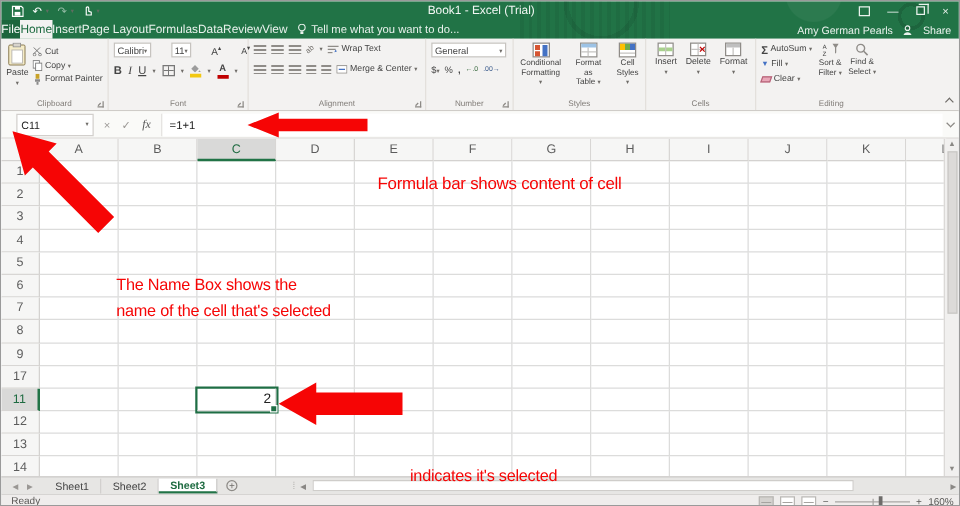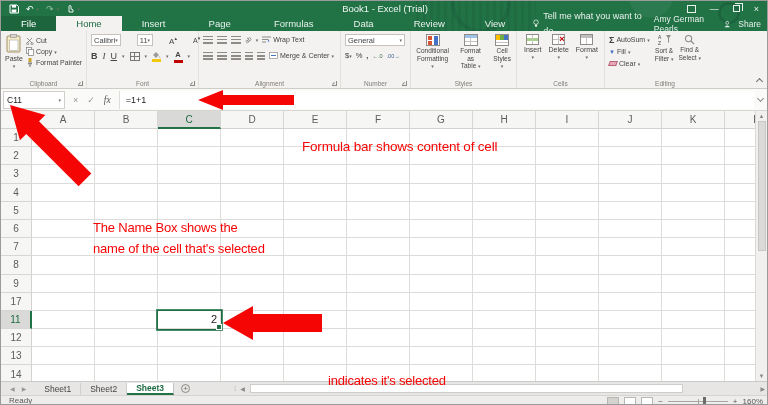--- a/index.html
+++ b/index.html
@@ -20,21 +20,21 @@
   .qat { display:flex; align-items:center; gap:7px; padding-left:8px; font-size:9px; }
   .qat .dim { opacity:.5; }
   .qat .dd { font-size:5px; margin-left:-4px; opacity:.8; }
   .win-title { position:absolute; left:0; right:0; text-align:center; font-size:9.5px; color:#f2f7f4; }
   .winctl { position:absolute; right:0; top:0; height:15px; display:flex; align-items:center; gap:14px; padding-right:10px; font-size:9px; color:#eaf2ed; }
   .restore-icon { width:7px; height:7px; border:1px solid #eaf2ed; position:relative; }
   .restore-icon::before { content:""; position:absolute; left:1px; top:-3px; width:7px; height:7px; border:1px solid #eaf2ed; border-left:0; border-bottom:0; }
   .ribbondisp-icon { width:9px; height:8px; border:1px solid #eaf2ed; }
 
   .tabstrip { position:absolute; top:15px; left:0; right:0; height:15px; display:flex; align-items:stretch; color:#e8f1ec; }
-  .rtab { padding:0 20px; font-size:9.5px; line-height:15px; cursor:default;text-align:center; }
+  .rtab { padding:0 0; font-size:9.5px; line-height:15px; cursor:default; }
   .rtab.file { background:rgba(0,0,0,.12); color:#fff; }
   .rtab.active { background:#f3f2f1; color:#1e6b41; }
   .tellme { display:flex; align-items:center; gap:4px; font-size:9px; padding:0 8px; line-height:15px; }
   .acct { margin-left:auto; display:flex; align-items:center; gap:8px; font-size:8.5px; padding-right:8px; }
 
   
   .ribbon { position:absolute; top:30px; left:0; width:768px; height:58px; background:#f3f2f1;
             border-bottom:1px solid #cfccc8; display:flex; color:#444; }
   .grp { position:relative; border-right:1px solid #e3e0dc; padding:3px 3px 11px 4px; flex:none; }
   .grp-label { position:absolute; bottom:1px; left:0; right:0; text-align:center; font-size:6.5px; color:#807c78; }
@@ -60,21 +60,21 @@
 
   .tbl-ic { width:14px; height:12px; border:1px solid #8f8c88; flex:none; background:#fff; position:relative; }
   .tbl-ic i { position:absolute; display:block; }
 
   .ed-col { display:flex; flex-direction:column; justify-content:flex-start; gap:1px; }
 
   .chev-up { position:absolute; right:7px; bottom:4px; width:5px; height:5px; border-top:1.5px solid #6f6c68; border-right:1.5px solid #6f6c68; transform:rotate(-45deg); }
 
   
   .fbar { position:absolute; top:88px; left:0; width:768px; height:22px; background:#fafaf8; border-bottom:1px solid #d7d5d2; display:flex; align-items:center; }
-  .namebox { width:62px; height:18px; margin-left:2px; background:#fff; border:1px solid #d2cfcc; display:flex; align-items:center; justify-content:space-between; font-size:8.5px; padding:0 3px; color:#222; }
+  .namebox { width:62px; height:18px; margin-left:12px; background:#fff; border:1px solid #d2cfcc; display:flex; align-items:center; justify-content:space-between; font-size:8.5px; padding:0 3px; color:#222; }
   .fbtns { display:flex; align-items:center; gap:9px; padding:0 8px; color:#9b9895; font-size:9px; border-right:1px solid #e0ddda; height:18px; }
   .fx { font-family:"Liberation Serif", serif; font-style:italic; font-size:9.5px; color:#555; }
   .finput { flex:1; height:18px; background:#fff; font-size:9px; color:#222; display:flex; align-items:center; padding-left:6px; }
   .fchev { width:5px; height:5px; border-right:1.2px solid #8d8a86; border-bottom:1.2px solid #8d8a86; transform:rotate(45deg); margin:0 6px 2px 4px; }
 
   
   .sheet { position:absolute; top:110px; left:0; width:756px; height:270px; overflow:hidden; background:#fff; }
   .colhdrs { display:flex; height:18px; }
   .corner { width:31px; height:18px; background:#f6f6f5; border-right:1px solid #d4d2d0; border-bottom:1px solid #d4d2d0; position:relative; flex:none; }
   .corner::after { content:""; position:absolute; right:2px; bottom:2px; border-left:9px solid transparent; border-bottom:9px solid #c7c5c3; }

